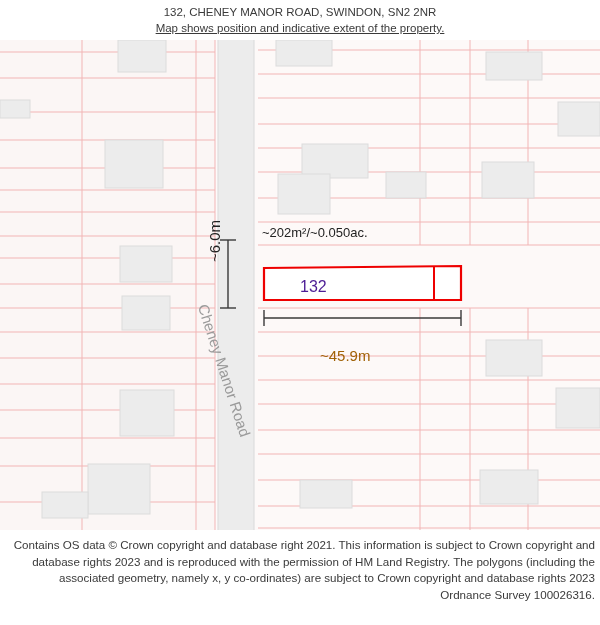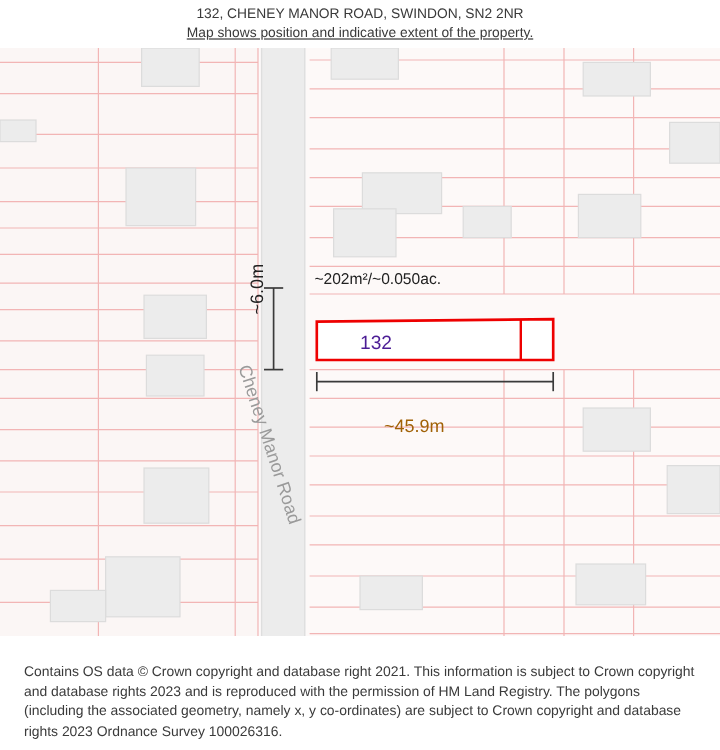--- a/index.html
+++ b/index.html
@@ -105,21 +105,22 @@
     width: 600px;
     height: 93px;
     background: #ffffff;
     font-size: 11.6px;
     line-height: 16.5px;
     color: #3a3a3a;
     padding: 4px 4px 0 4px;
     box-sizing: border-box;
   }
   .footer p {
-    margin: 16px;
+    margin: 1px;
+    text-align: right;
   }
 </style>
 </head>
 <body>
 
 <div class="page">
 
   <div class="header">
     <div class="title">132, CHENEY MANOR ROAD, SWINDON, SN2 2NR</div>
     <div class="subtitle">Map shows position and indicative extent of the property.</div>

